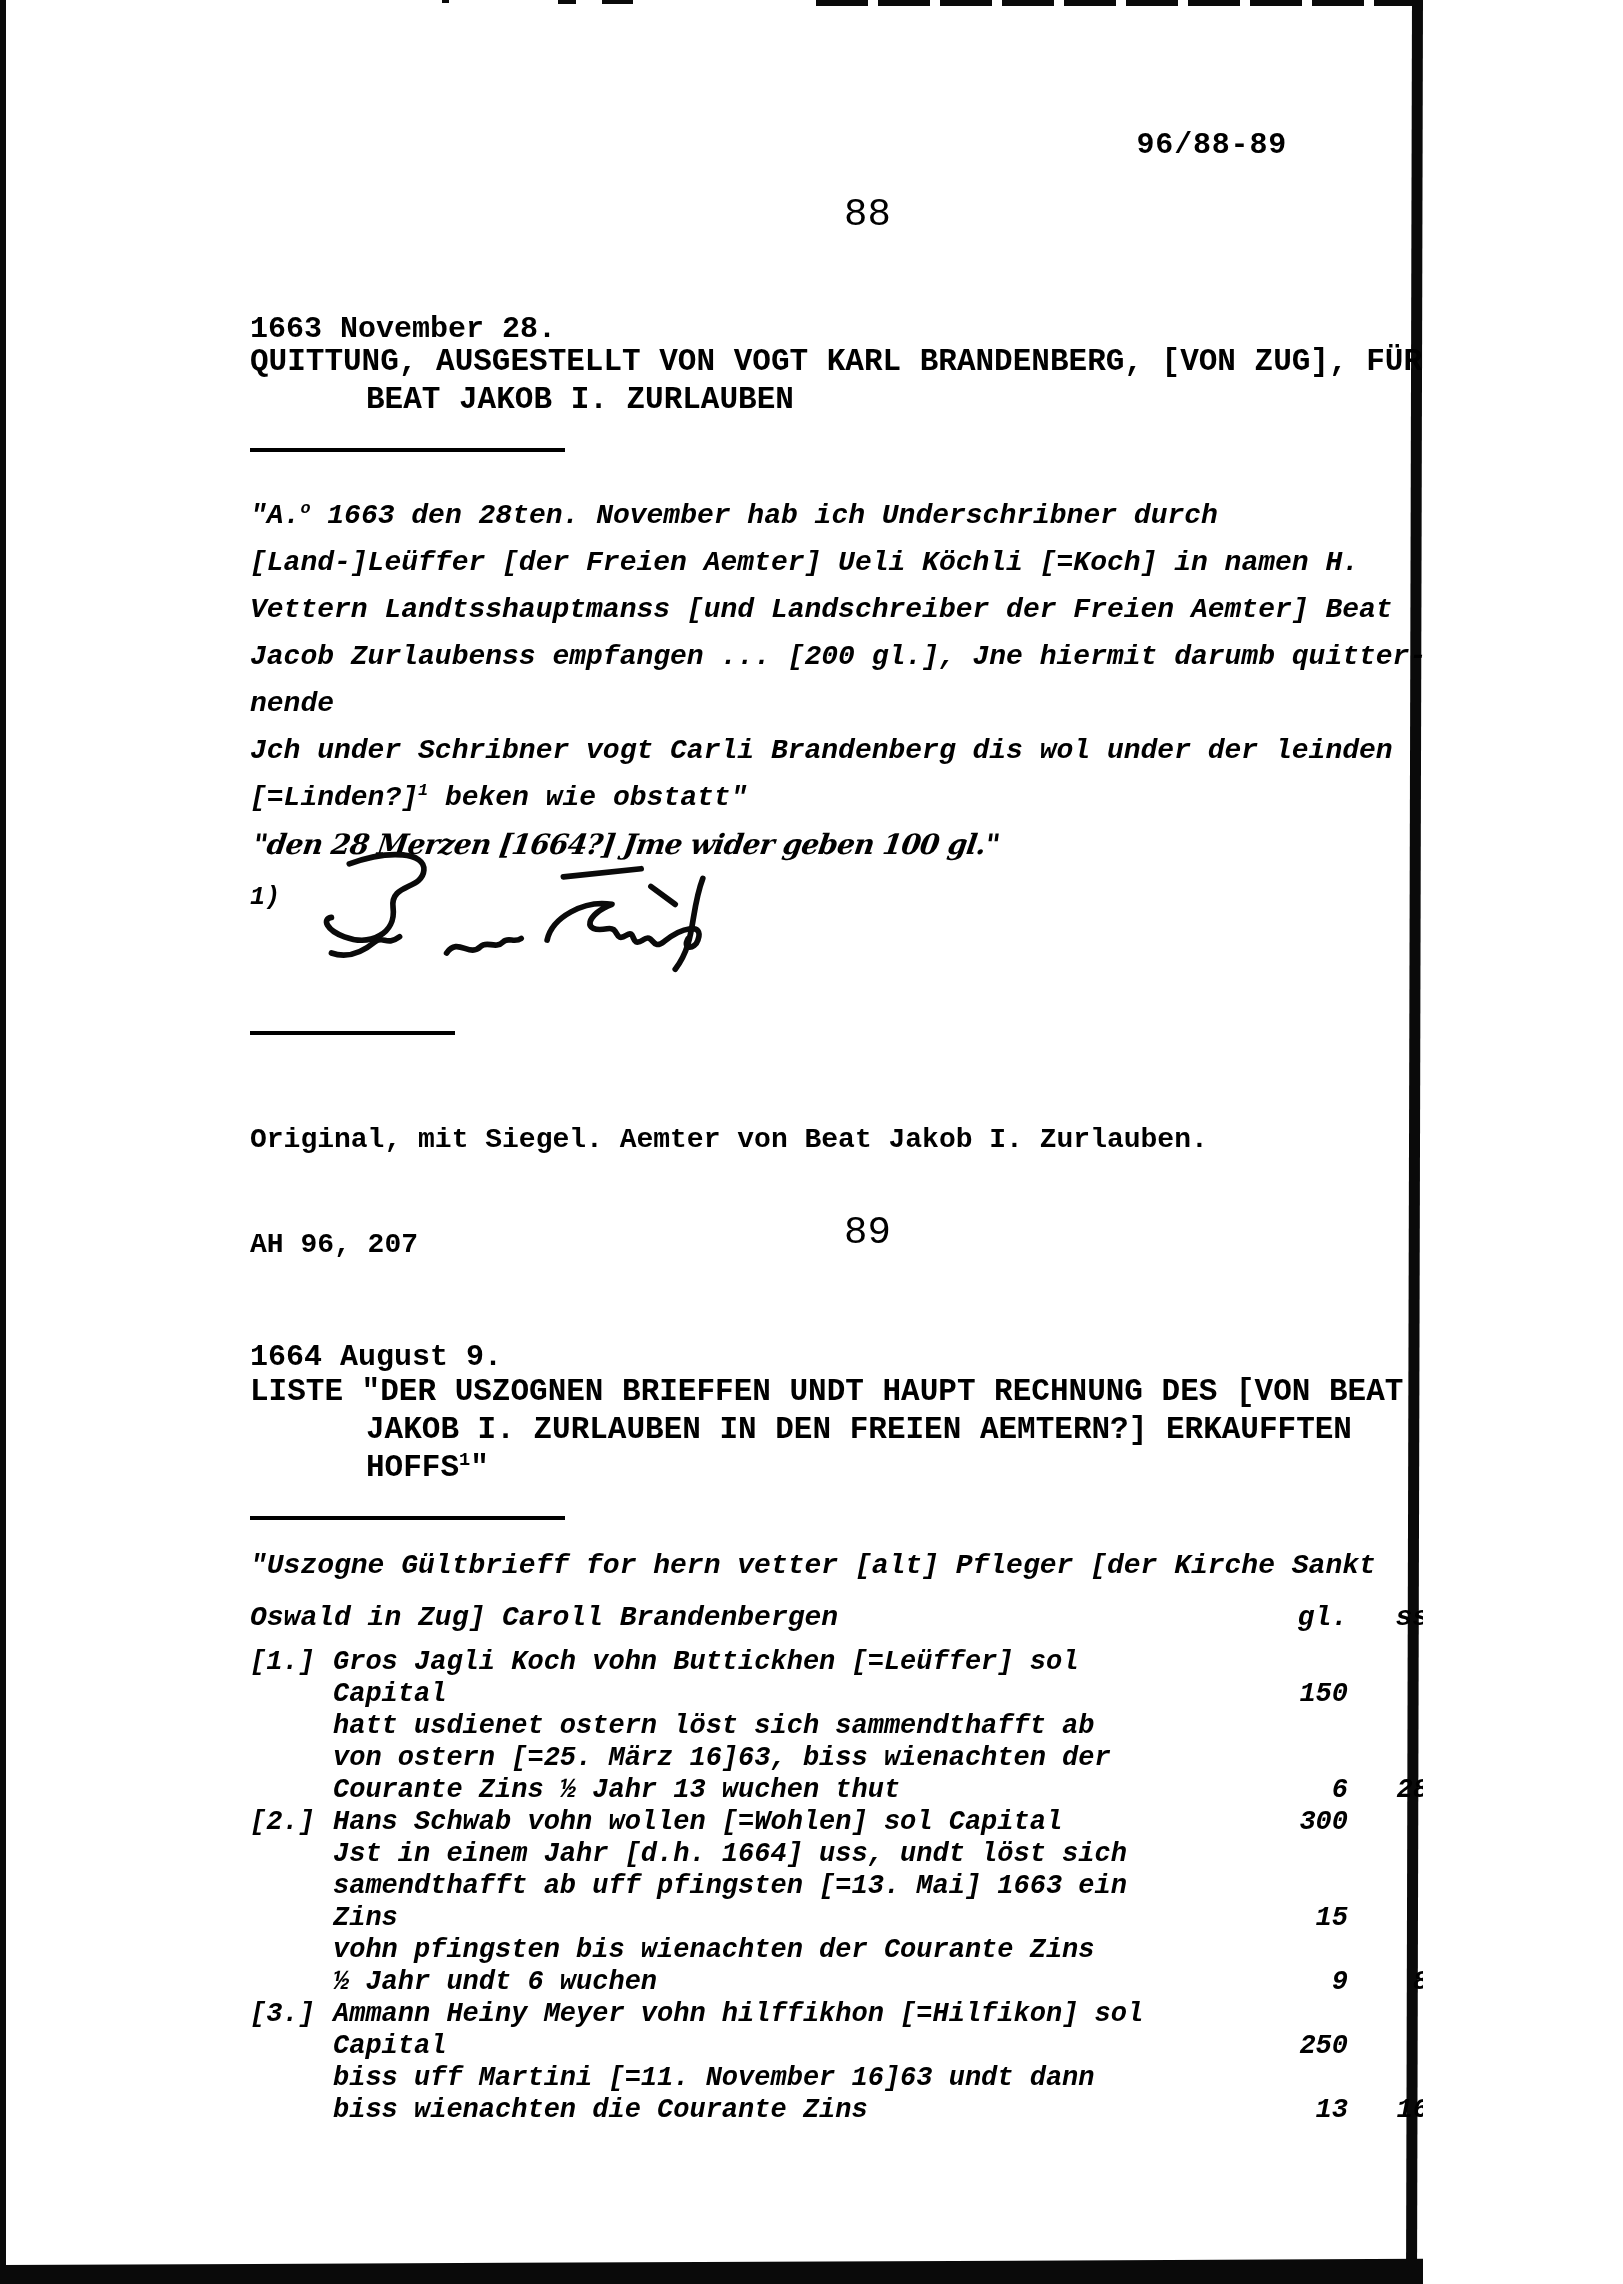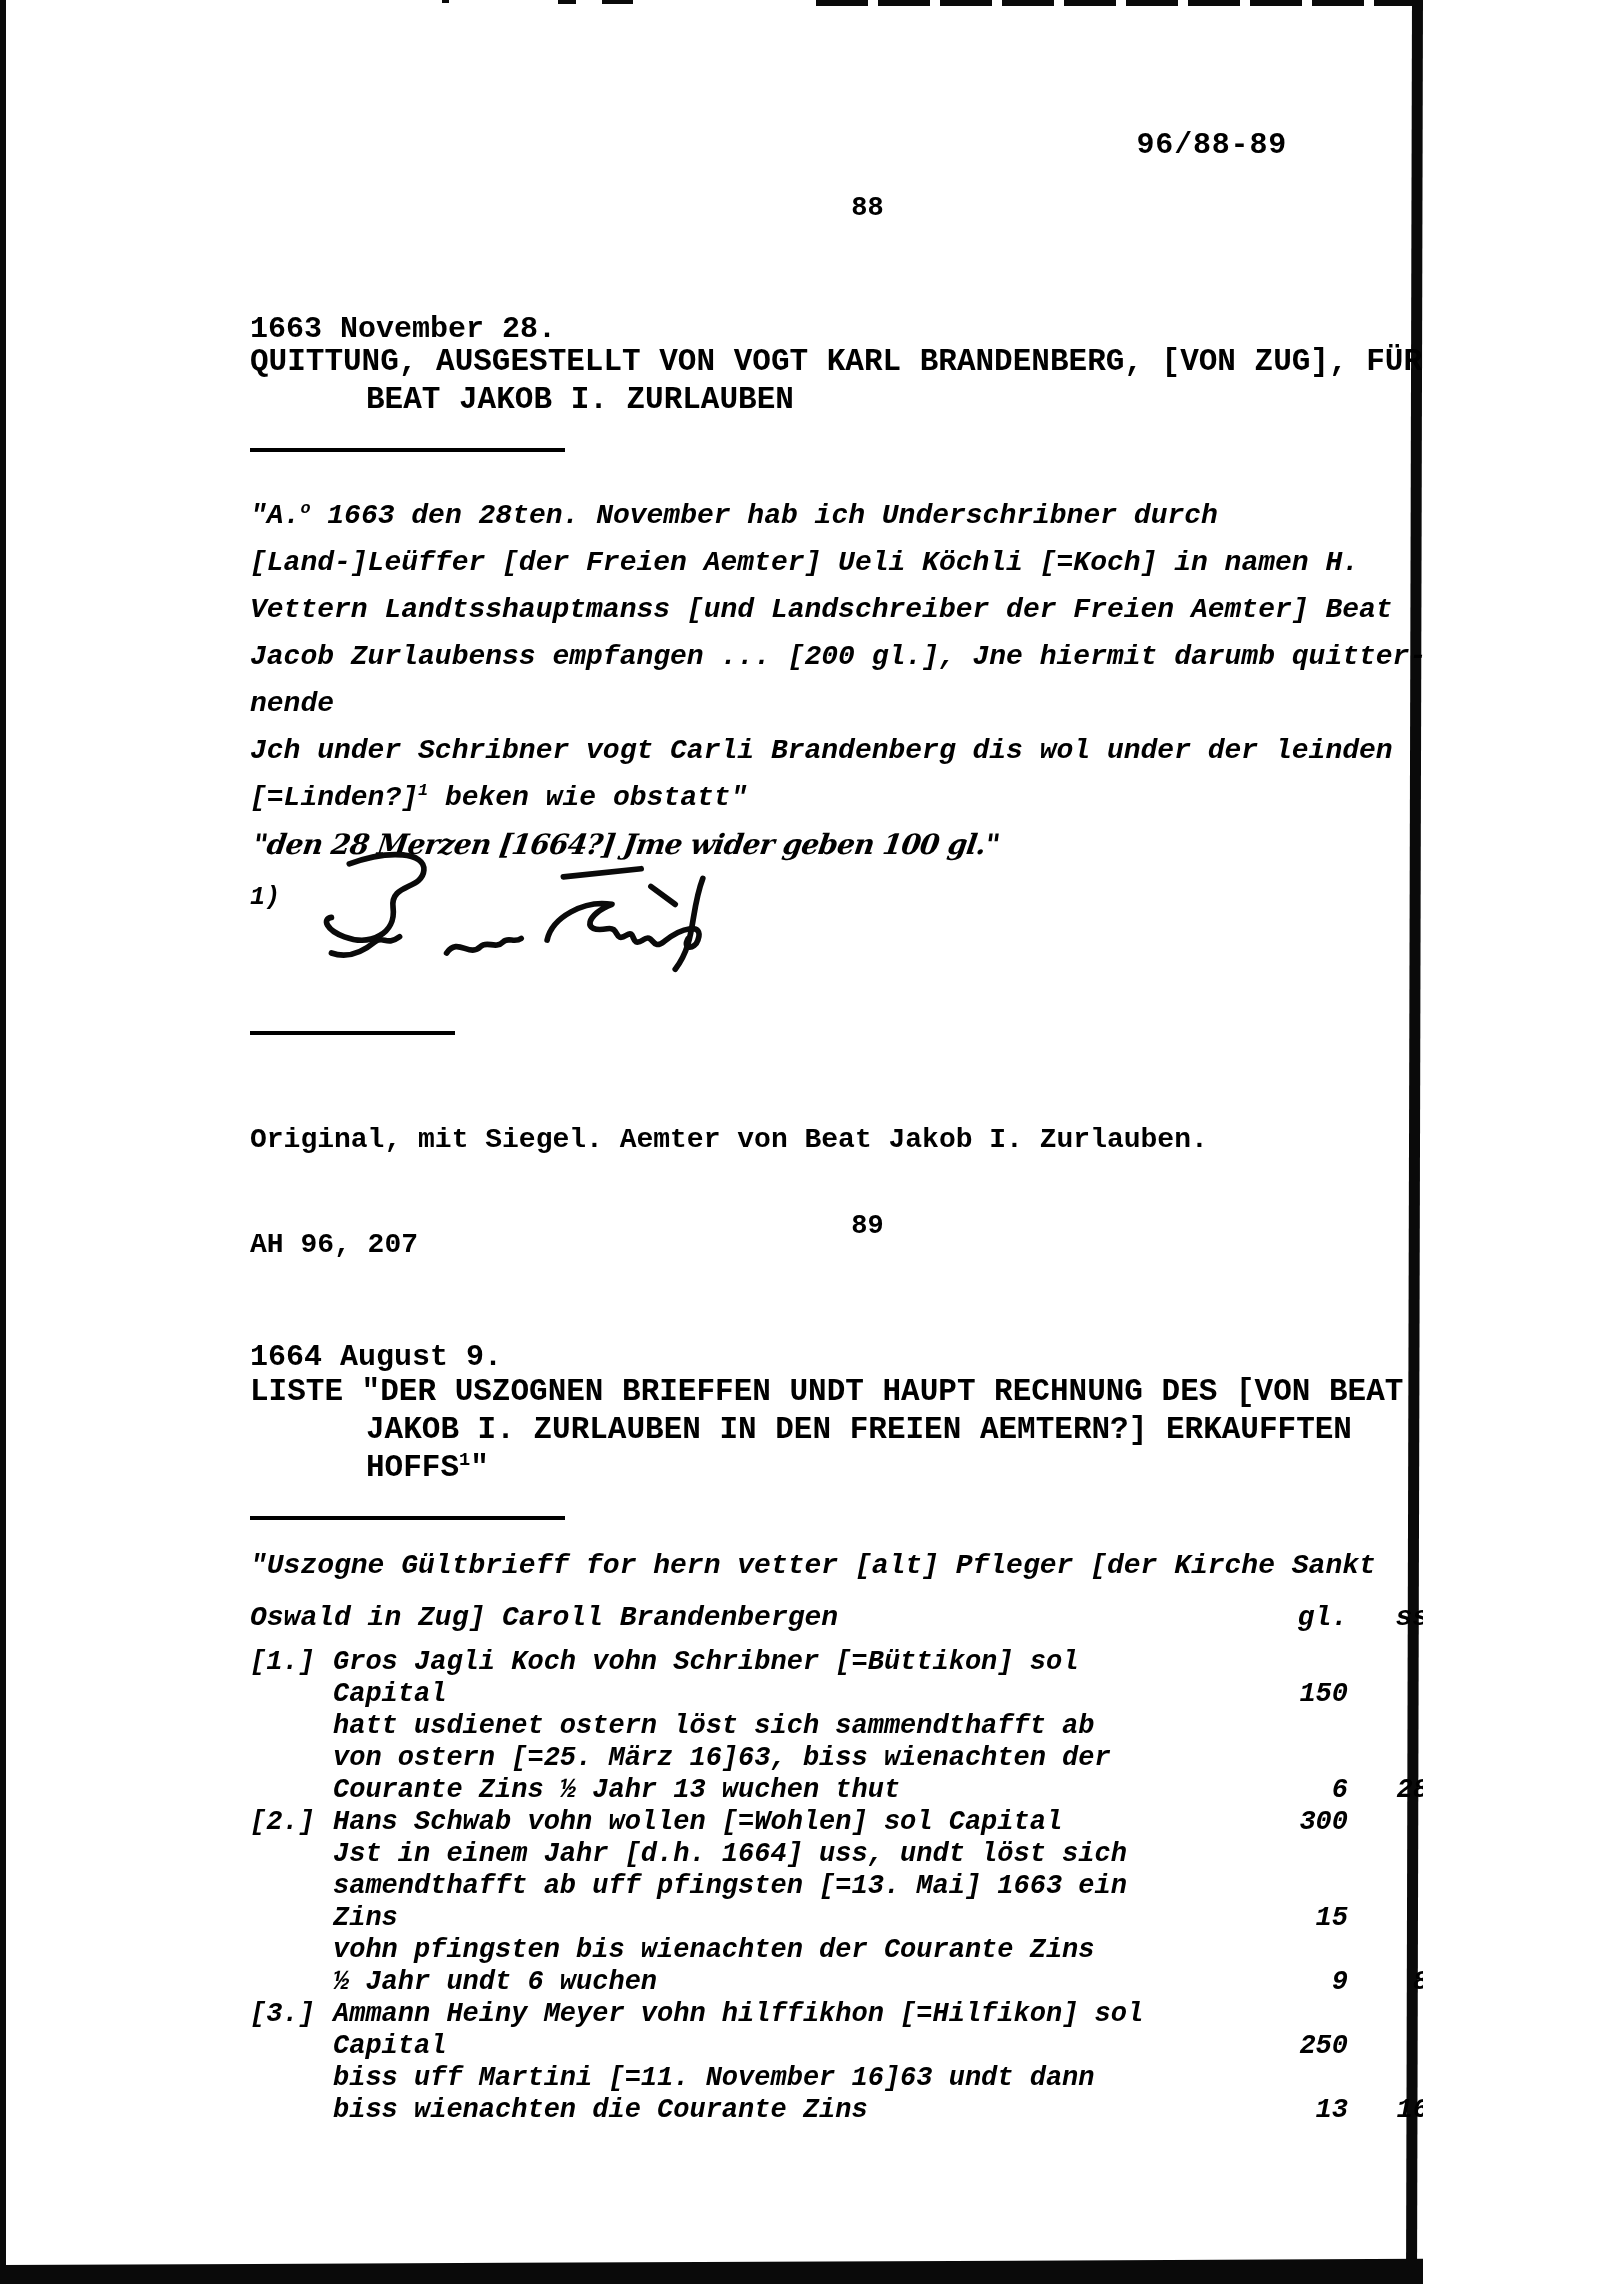--- a/index.html
+++ b/index.html
@@ -11,21 +11,21 @@
   .edge-left{position:absolute;left:0;top:0;width:5.7px;height:2284px;background:#0a0a0a;}
   .edge-right{position:absolute;right:0;top:0;width:11.4px;height:2284px;background:#0a0a0a;transform:rotate(0.15deg);transform-origin:top right;}
   .edge-bottom{position:absolute;left:0;bottom:0;width:1623px;height:26px;background:#0a0a0a;transform:rotate(-0.25deg);transform-origin:bottom right;}
   .edge-top-main{position:absolute;top:0;left:816px;right:0;height:5.7px;
     background:repeating-linear-gradient(90deg,#0a0a0a 0 52px,transparent 52px 62px);}
   .edge-top-dash1{position:absolute;top:0;left:558px;width:18px;height:4px;background:#0a0a0a;}
   .edge-top-dash2{position:absolute;top:0;left:602px;width:31px;height:4px;background:#0a0a0a;}
   .edge-top-dash3{position:absolute;top:0;left:442px;width:6.5px;height:3.2px;background:#0a0a0a;}
   .abs{position:absolute;}
   .archive-ref{top:128px;right:136px;font-size:30px;font-weight:bold;letter-spacing:0.8px;}
-  .doc-num{left:250px;width:1235px;text-align:center;font-size:27px;font-weight:bold;}
+  .doc-num{left:250px;width:1235px;text-align:center;font-size:39px;font-weight:normal;}
   .date-row{left:250px;width:1235px;display:flex;justify-content:space-between;font-size:30px;font-weight:bold;margin-top:38px;}
   .title{left:250px;width:1266px;font-size:31px;font-weight:bold;line-height:38px;}
   .title .line{white-space:pre;}
   .title .indent{margin-left:116px;}
   .rule{left:250px;height:4px;background:#000;}
   .quote{left:250px;width:1299px;font-size:28px;font-style:italic;font-weight:bold;line-height:47px;}
   .qline{white-space:pre;}
   .qline.script{font-family:"DejaVu Serif",serif;font-size:28px;transform:skewX(-8deg);transform-origin:left bottom;letter-spacing:-0.8px;}
   .sup{font-size:0.6em;vertical-align:super;line-height:0;}
   .bold{font-weight:bold;font-style:italic;}
@@ -118,21 +118,21 @@
 
   <div class="abs intro1" style="top:1550px;">"Uszogne Gültbrieff for hern vetter [alt] Pfleger [der Kirche Sankt</div>
   <div class="abs introw" style="top:1602px;">
     <div class="c-text" style="padding-left:0;" id="d89-intro2"><span>Oswald in Zug] Caroll </span><span class="bold">Brandenbergen</span></div>
     <div class="c-gl">gl.</div>
     <div class="c-ss">ss</div>
   </div>
 
   <div class="abs glist" style="top:1646px;" id="d89-list">
       <div class="row">
-        <div class="c-text"><span class="marker">[1.]</span><span>Gros Jagli </span><span class="bold">Koch</span><span> vohn Schribner [=Büttikon] sol</span></div>
+        <div class="c-text"><span class="marker">[1.]</span><span>Gros Jagli </span><span class="bold">Koch</span><span> vohn Buttickhen [=Leüffer] sol</span></div>
         <div class="c-gl"></div>
         <div class="c-ss"></div>
       </div>
       <div class="row">
         <div class="c-text"><span>Capital</span></div>
         <div class="c-gl">150</div>
         <div class="c-ss"></div>
       </div>
       <div class="row">
         <div class="c-text"><span>hatt usdienet ostern löst sich sammendthafft ab</span></div>

